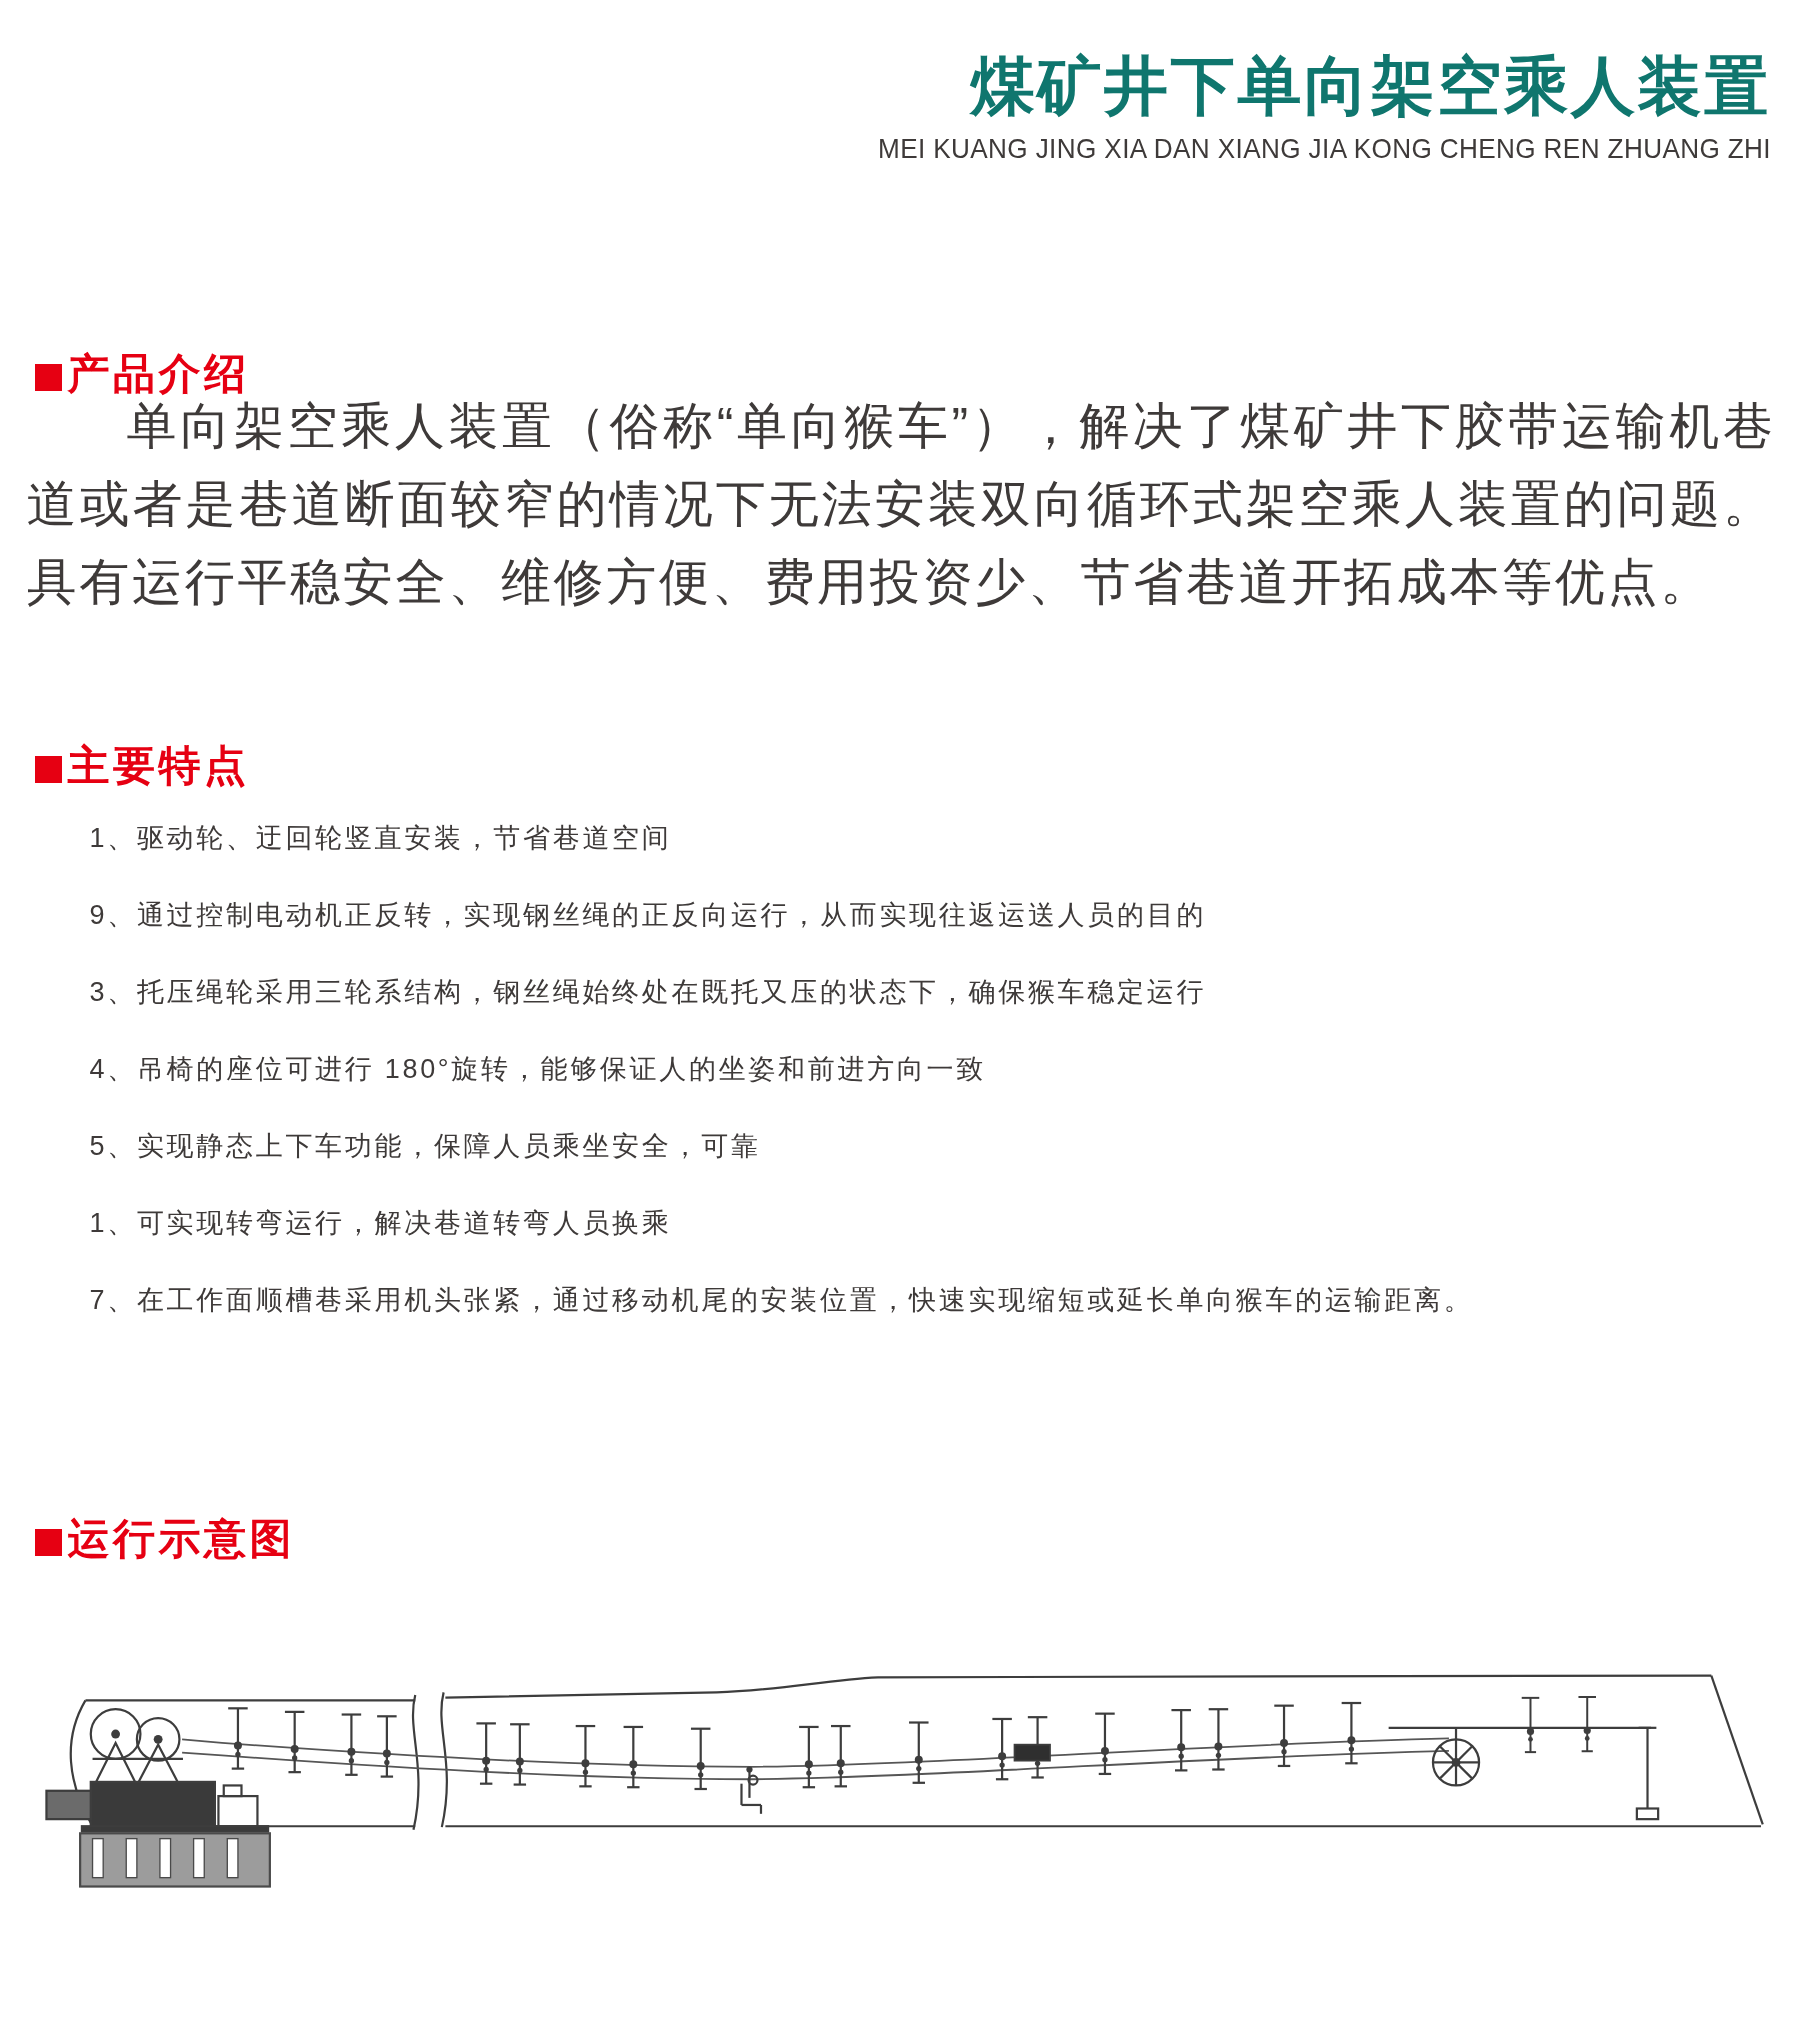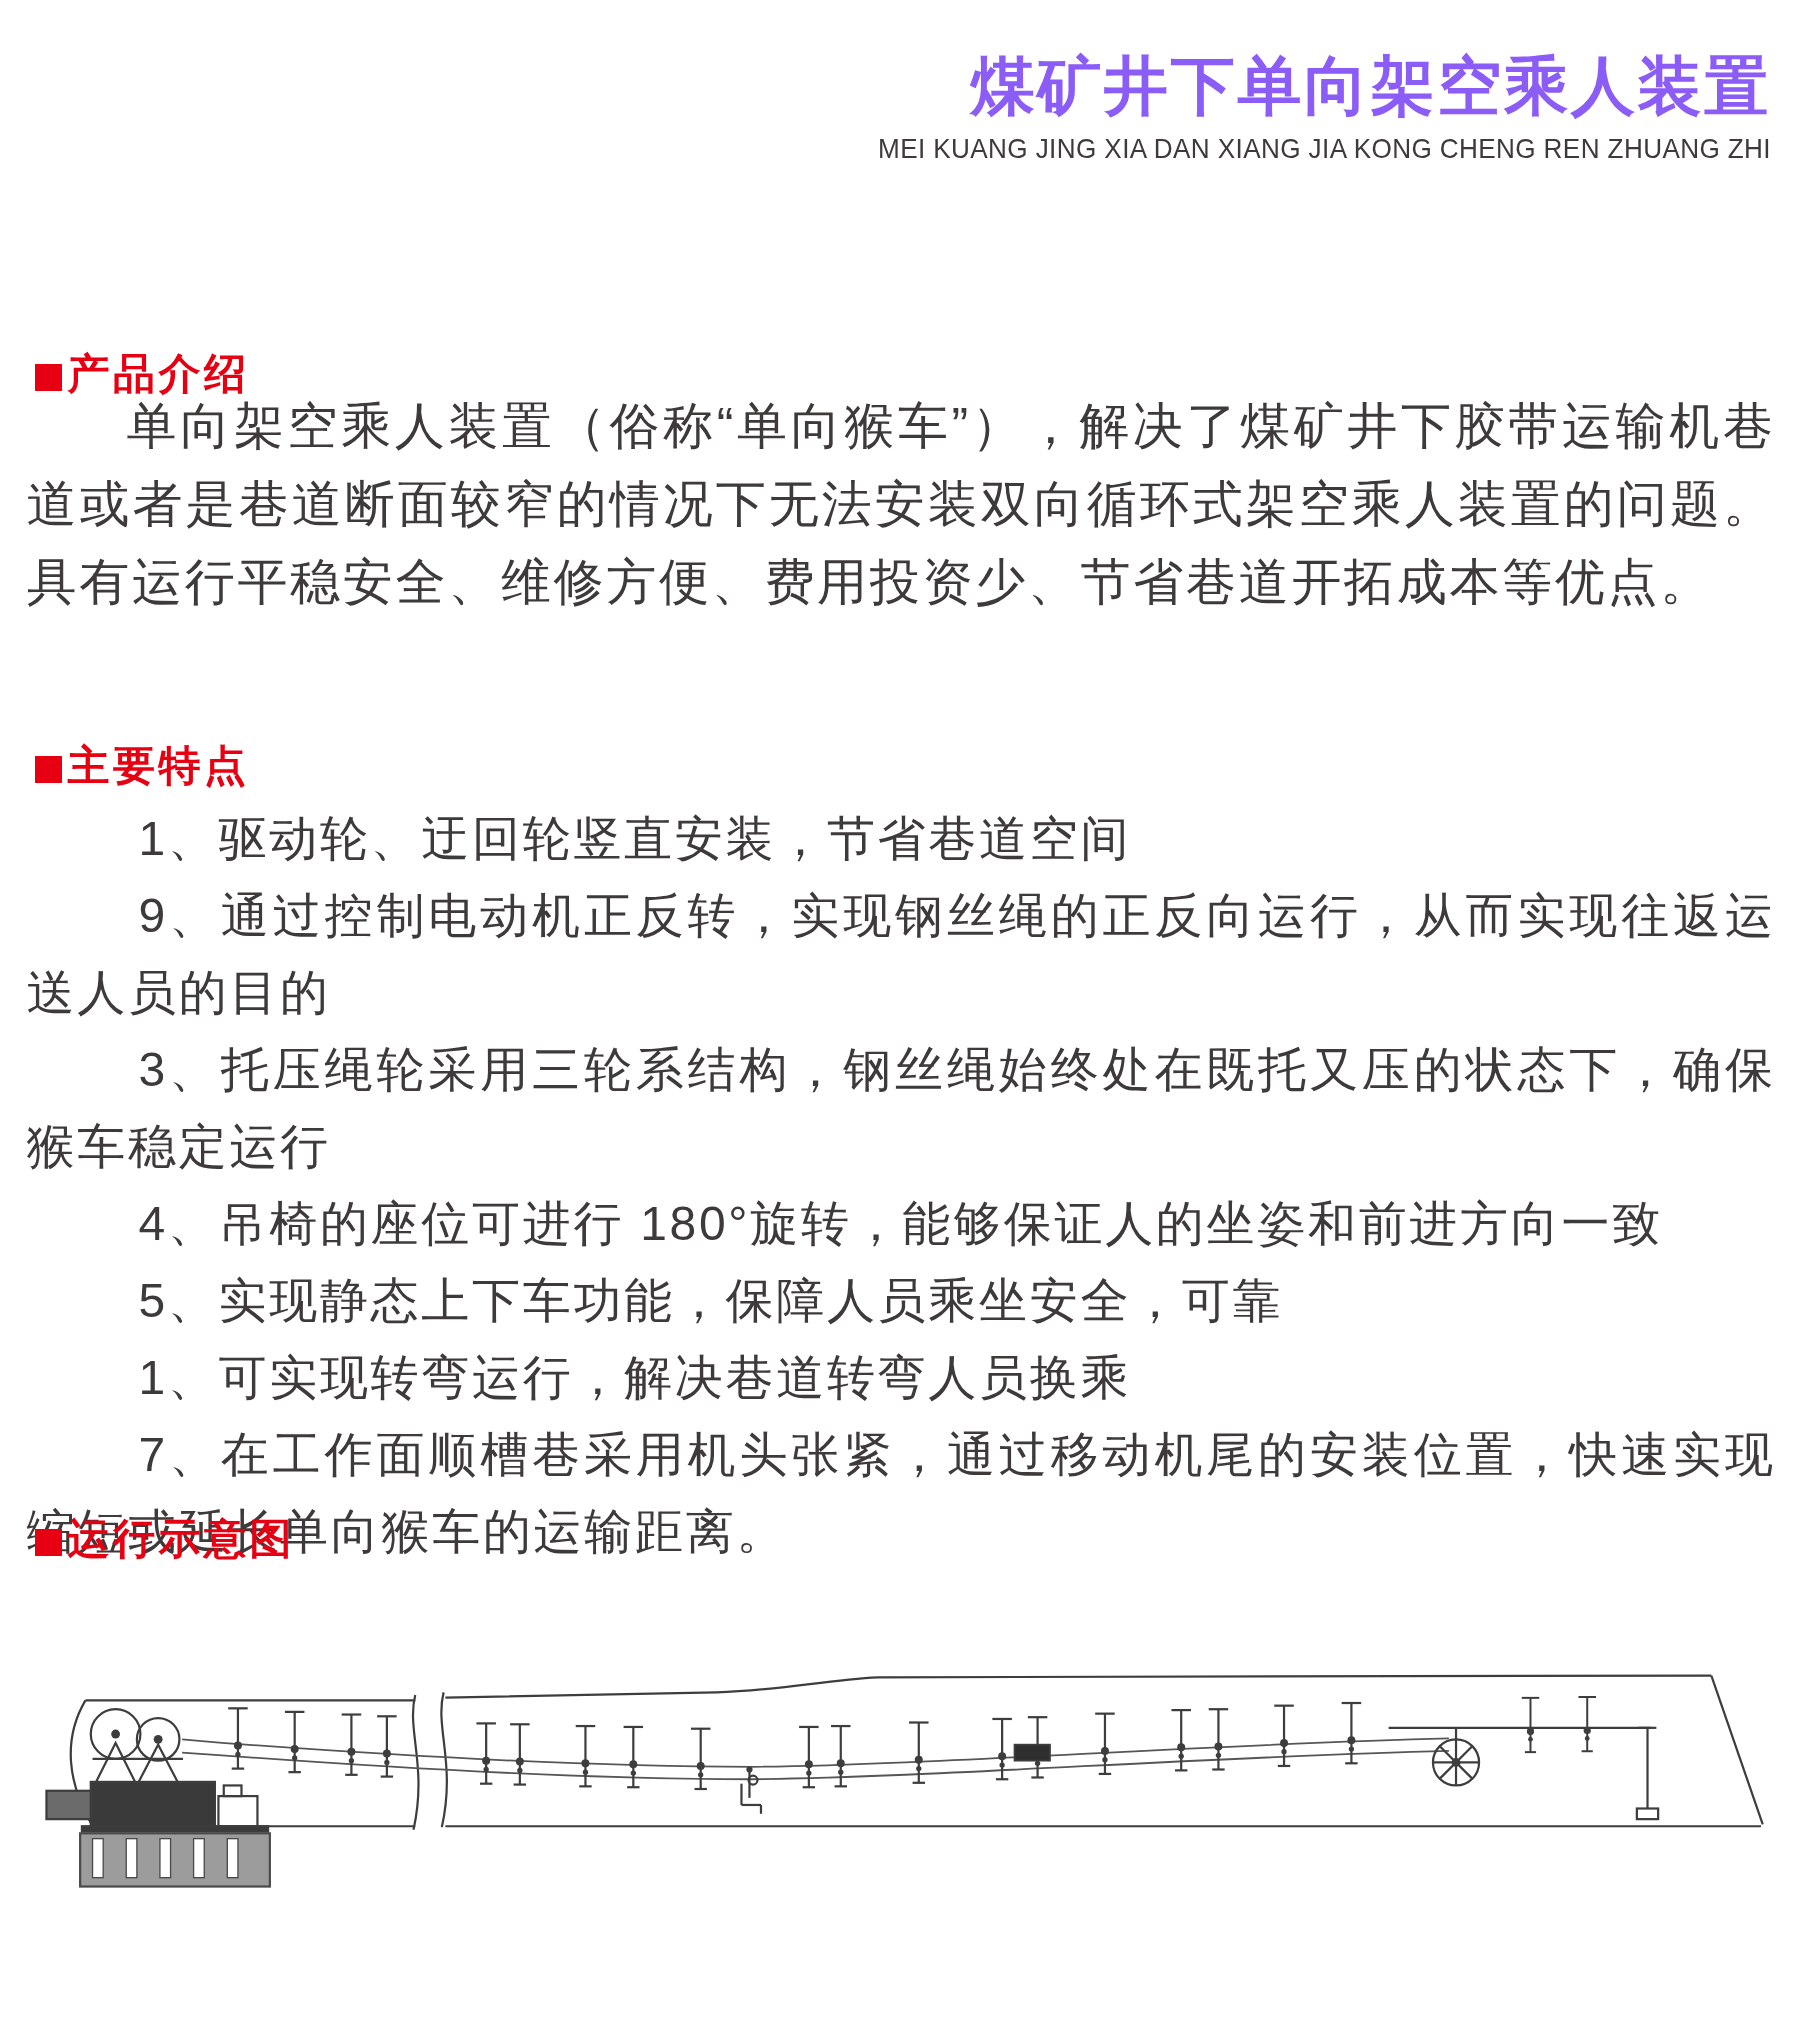--- a/index.html
+++ b/index.html
@@ -10,21 +10,21 @@
     background:#ffffff;
     overflow:hidden;
     font-family:"Liberation Sans","DejaVu Sans",sans-serif;
     color:#3e3a39;
   }
   .doc-title{
     position:absolute;
     top:43px; right:32px;
     font-size:64px;
     font-weight:700;
-    color:#8b5cf6;
+    color:#0f766e;
     letter-spacing:2.7px;
     white-space:nowrap;
   }
   .doc-subtitle{
     position:absolute;
     top:133px; right:32px;
     font-size:27.5px;
     color:#3e3a39;
     letter-spacing:0.4px;
     white-space:nowrap;
@@ -62,21 +62,21 @@
     line-height:78px;
     letter-spacing:2.7px;
     text-align:justify;
     text-indent:2em;
     color:#3e3a39;
   }
   .features-list{
     position:absolute;
     top:800px; left:26.6px;
     width:1749px;
-    font-size:48px;
+    font-size:27px;
     line-height:77px;
     letter-spacing:2.7px;
     text-align:justify;
     color:#3e3a39;
   }
   .feature-line{ text-indent:2.33em; }
   .diagram-layer{
     position:absolute;
     top:0; left:0;
     width:1803px; height:2039px;

